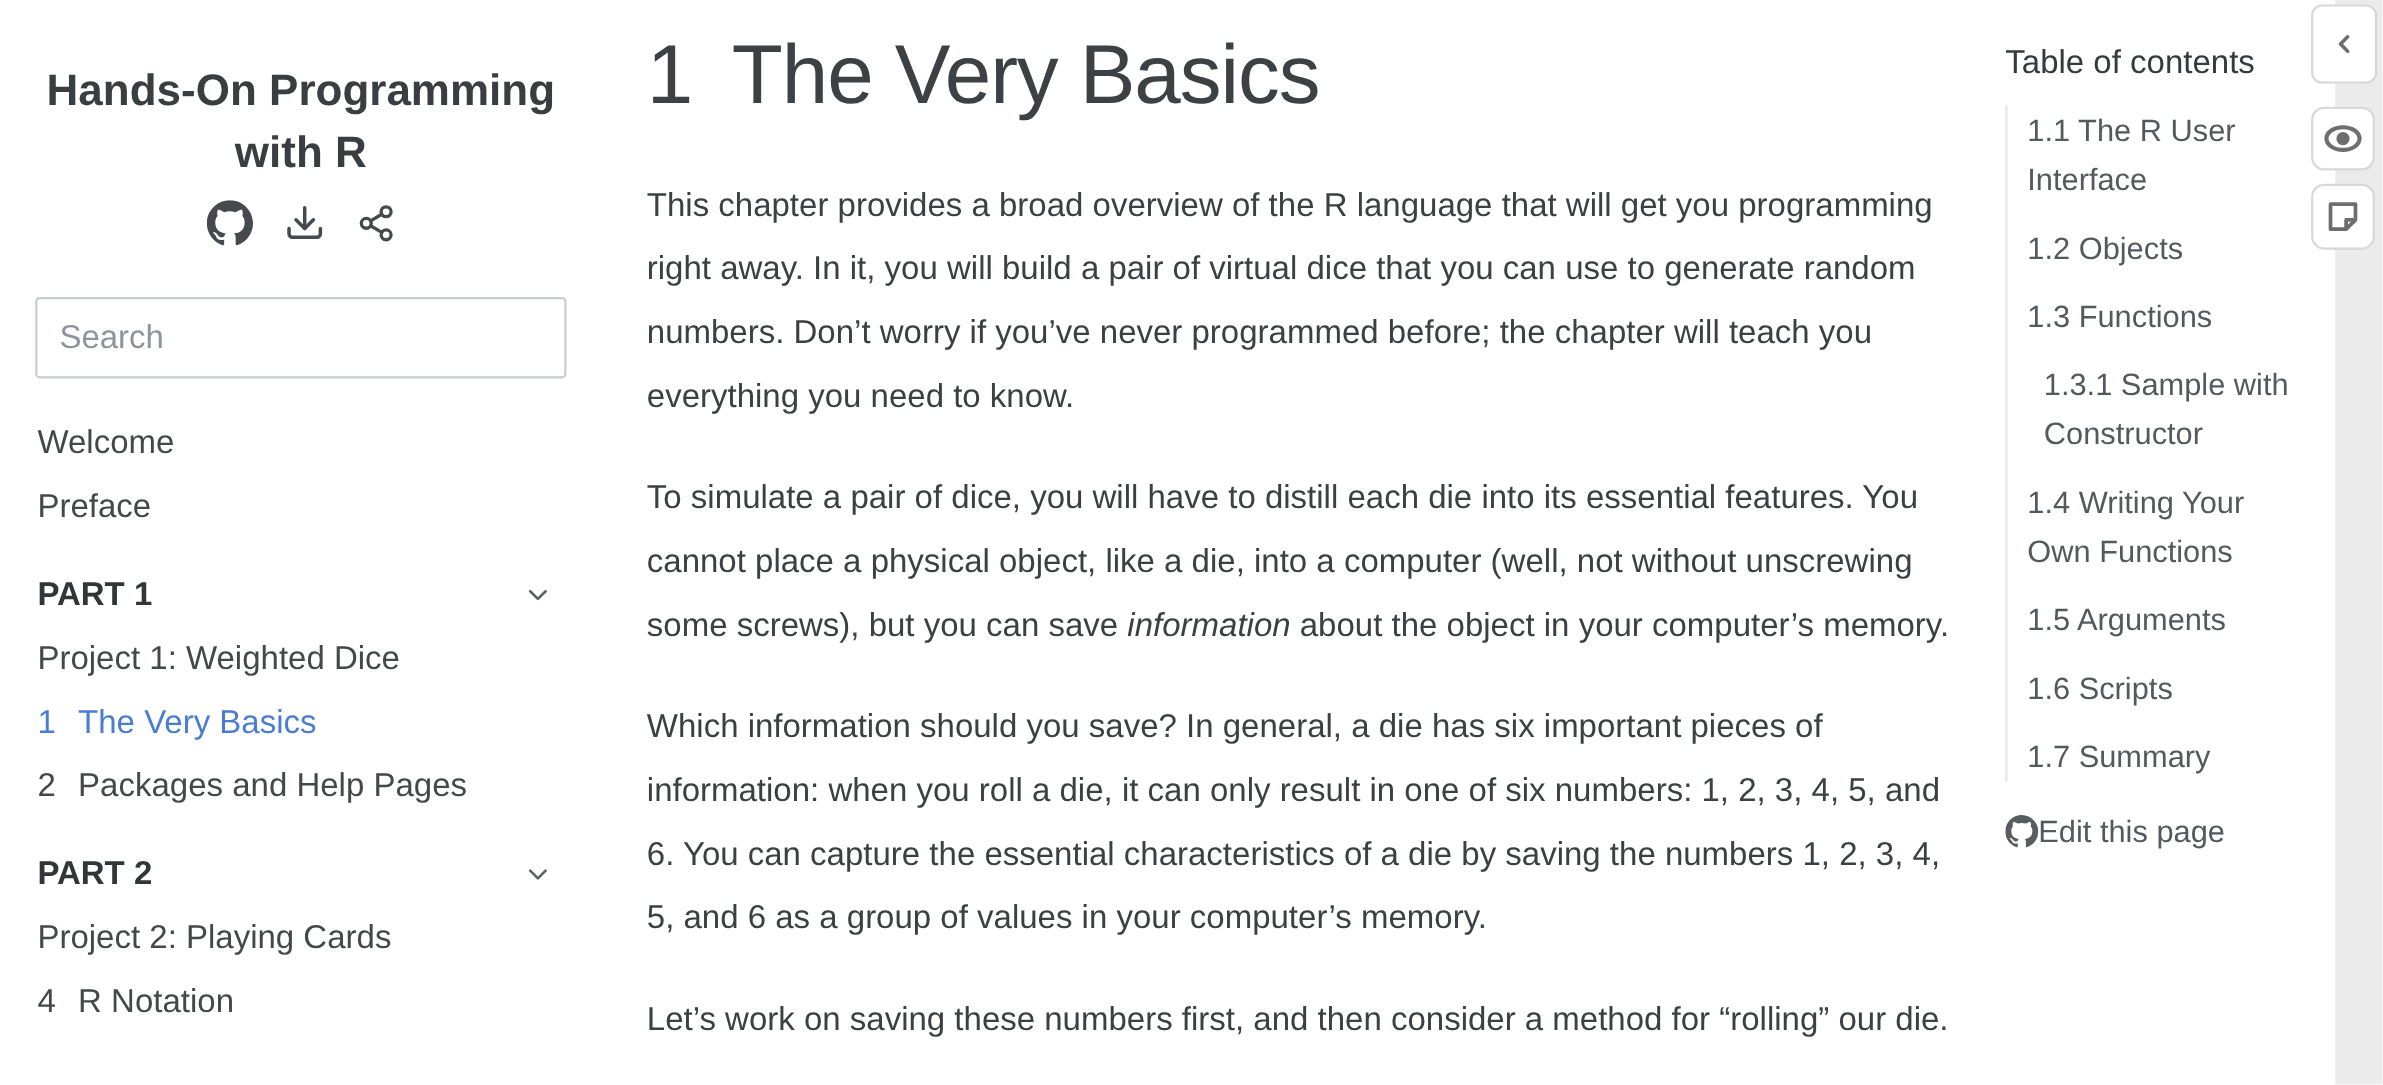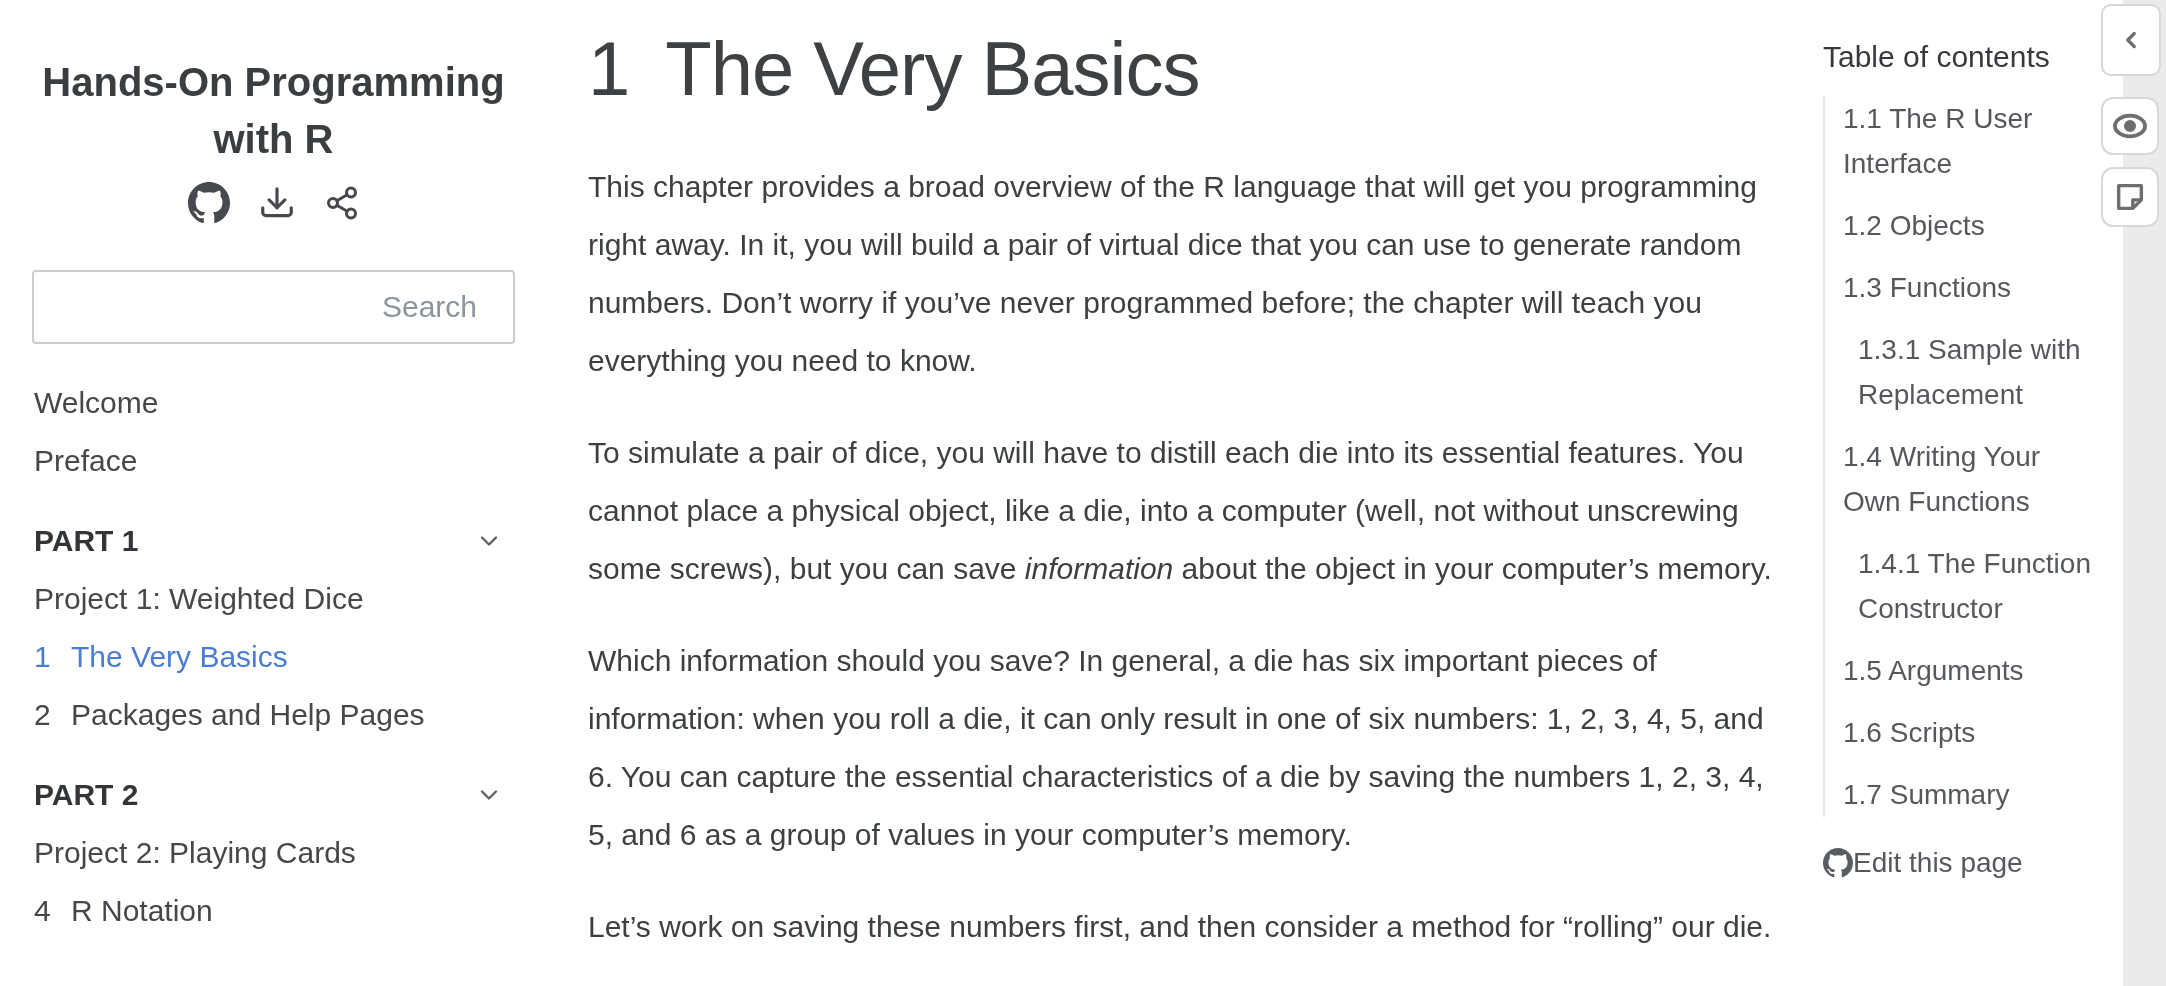--- a/index.html
+++ b/index.html
@@ -7,22 +7,22 @@
     font-family:"Liberation Sans","DejaVu Sans",sans-serif; }
   .page { position:relative; width:2166px; height:846px; }
 
   
   .sidebar { position:absolute; left:0; top:0; width:545px; height:986px; padding:54px 30px 0 32px; }
   .book-title { font-size:40px; line-height:57px; font-weight:600; color:#3a3e41; text-align:center; }
   .title-icons { display:flex; justify-content:center; align-items:center; gap:28px; margin-top:14px; color:#46494d; }
   .title-icons a { color:#46494d; display:inline-flex; }
   .search-wrap { margin-top:46px; }
   .search-wrap input { width:100%; height:74px; border:2px solid #c9cdd1; border-radius:4px;
-    font-size:30px; padding:0 36px; color:#6d28d9; outline:none;
-    font-family:"Liberation Sans","DejaVu Sans",sans-serif;text-align:right; }
+    font-size:30px; padding:0 20px; color:#6d28d9; outline:none;
+    font-family:"Liberation Sans","DejaVu Sans",sans-serif; }
   .search-wrap input::placeholder { color:#8c949c; }
   .nav { margin-top:30px; font-size:30px; color:#45484b; }
   .nav-item { position:relative; padding:12px 40px 12px 2px; cursor:pointer; line-height:34px; }
   .nav-section { font-weight:600; color:#333639; margin-top:22px; }
   .nav-item .num { display:inline-block; min-width:20px; margin-right:17px; }
   .nav-item.active { color:#4a7dd2; }
   .chev { position:absolute; right:12px; top:50%; transform:translateY(-50%); color:#5c6064; }
 
   
   .main { position:absolute; left:588px; top:0; width:1190px; }
@@ -108,23 +108,22 @@
         <p><span>Let’s work on saving these numbers first, and then consider a method for “rolling” our die.</span></p>
       </div>
   </div>
 
   <div class="toc">
     <div class="toc-title">Table of contents</div>
     <div class="toc-list">
         <div class="toc-item">1.1 The R User Interface</div>
         <div class="toc-item">1.2 Objects</div>
         <div class="toc-item">1.3 Functions</div>
-        <div class="toc-item sub">1.3.1 Sample with Replacement</div>
+        <div class="toc-item sub">1.3.1 Sample with Constructor</div>
         <div class="toc-item">1.4 Writing Your Own Functions</div>
-        <div class="toc-item sub">1.4.1 The Function Constructor</div>
         <div class="toc-item">1.5 Arguments</div>
         <div class="toc-item">1.6 Scripts</div>
         <div class="toc-item">1.7 Summary</div>
       </div>
     <div class="edit-row">
       <svg width="30" height="30" viewBox="0 0 16 16" fill="currentColor">
         <path d="M8 0C3.58 0 0 3.58 0 8c0 3.54 2.29 6.53 5.47 7.59.4.07.55-.17.55-.38 0-.19-.01-.82-.01-1.49-2.01.37-2.53-.49-2.69-.94-.09-.23-.48-.94-.82-1.13-.28-.15-.68-.52-.01-.53.63-.01 1.08.58 1.23.82.72 1.21 1.87.87 2.33.66.07-.52.28-.87.51-1.07-1.78-.2-3.64-.89-3.64-3.95 0-.87.31-1.59.82-2.15-.08-.2-.36-1.02.08-2.12 0 0 .67-.21 2.2.82.64-.18 1.32-.27 2-.27s1.36.09 2 .27c1.53-1.04 2.2-.82 2.2-.82.44 1.1.16 1.92.08 2.12.51.56.82 1.27.82 2.15 0 3.07-1.87 3.75-3.65 3.95.29.25.54.73.54 1.48 0 1.07-.01 1.93-.01 2.2 0 .21.15.46.55.38A8.01 8.01 0 0 0 16 8c0-4.42-3.58-8-8-8z"></path>
       </svg>
       <span>Edit this page</span>
     </div>

